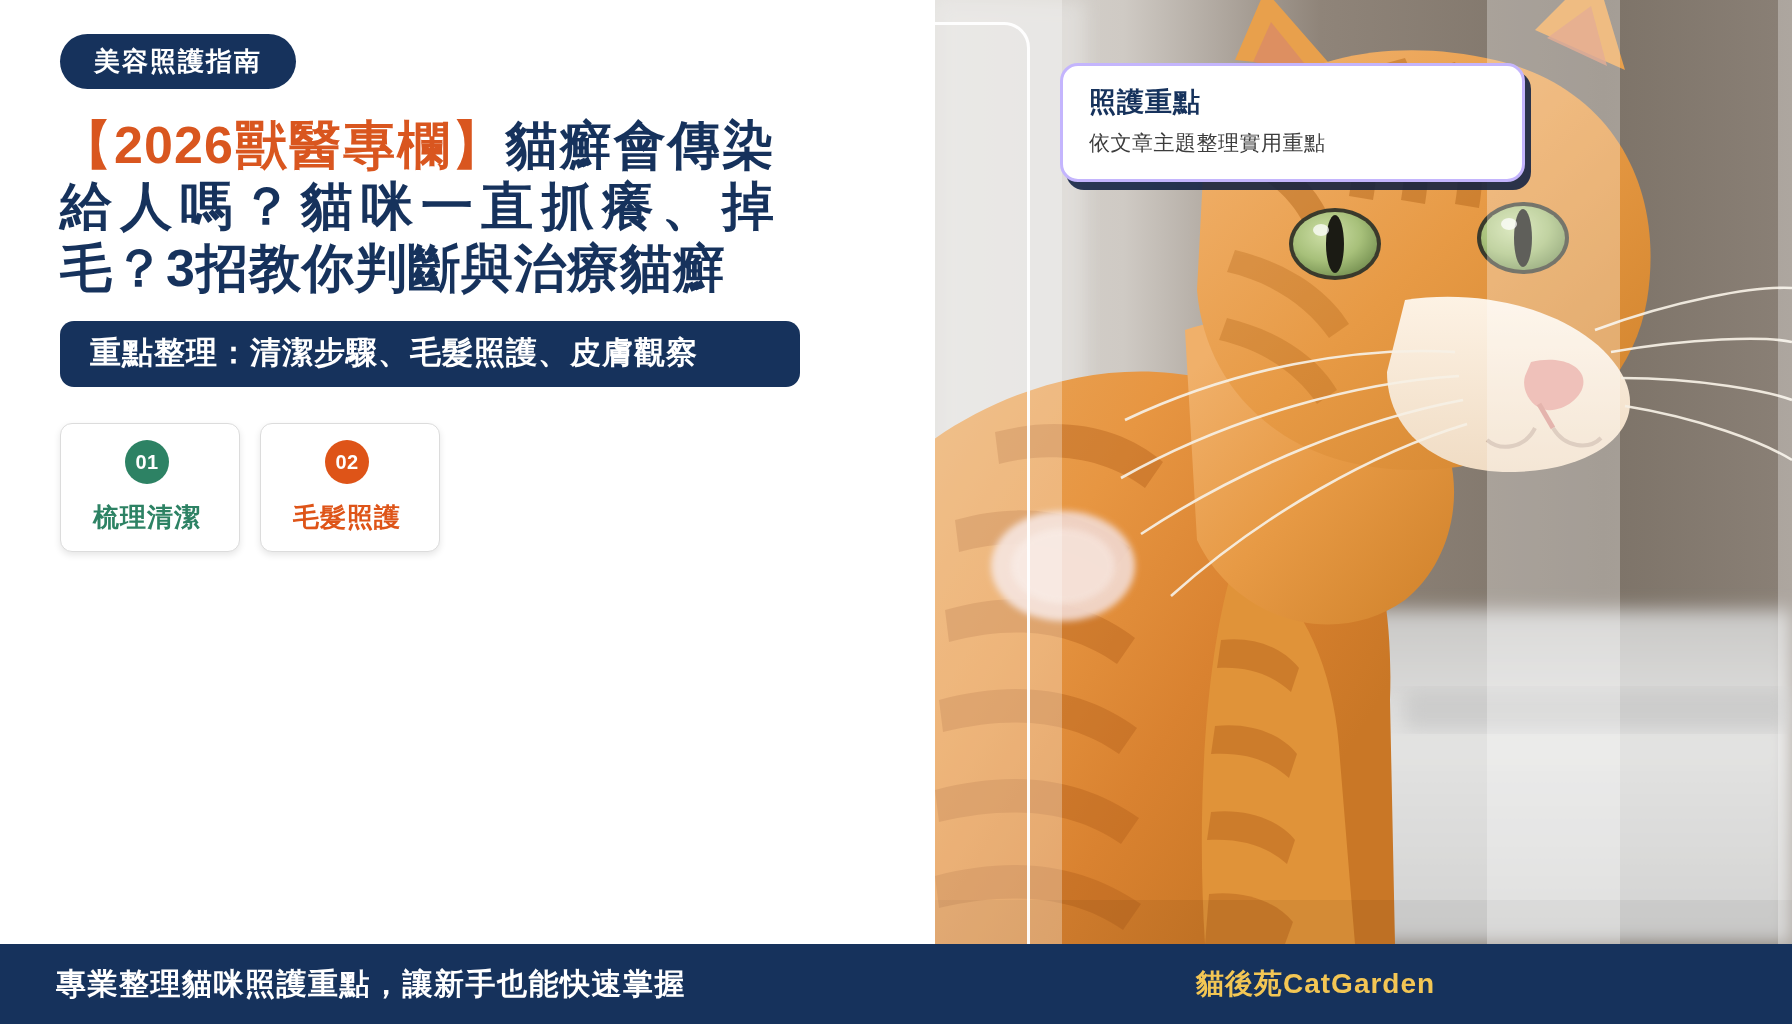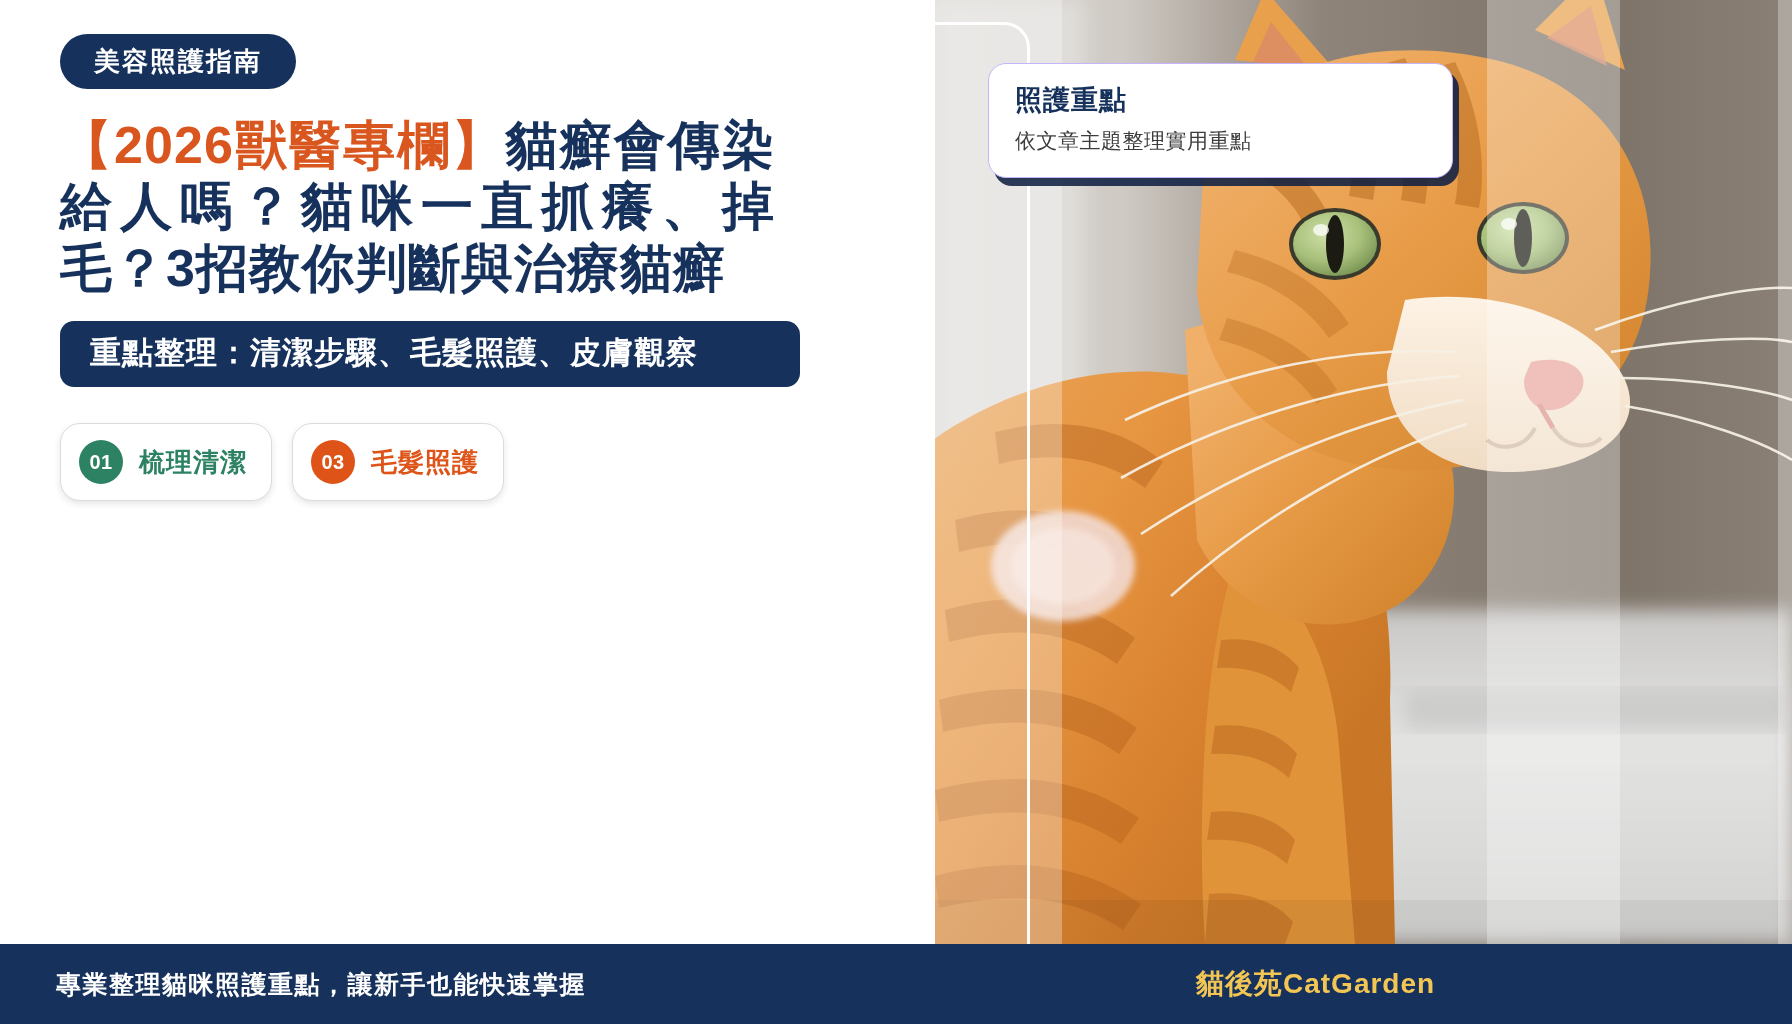--- a/index.html
+++ b/index.html
@@ -75,27 +75,28 @@
   .steps {
     margin-top: 36px;
     display: flex;
     gap: 20px;
     align-items: stretch;
   }
 
   .step-card {
     background: #ffffff;
     border: 1.5px solid #dcdcdc;
-    border-radius: 20px;
+    border-radius: 12px;
     box-shadow: 0 3px 7px rgba(0,0,0,0.10);
     padding: 16px 24px 16px 18px;
     display: flex;
     align-items: center;
     gap: 16px;
     min-width: 180px;
+    flex-direction: column;
   }
 
   .step-num {
     width: 44px;
     height: 44px;
     border-radius: 50%;
     display: flex;
     align-items: center;
     justify-content: center;
     color: #ffffff;
@@ -148,25 +149,25 @@
     width: 1000px;
     height: 1000px;
     border: 3px solid rgba(255,255,255,0.95);
     border-radius: 26px;
     pointer-events: none;
   }
 
   
   .callout {
     position: absolute;
-    left: 988px;
+    left: 1060px;
     top: 63px;
     width: 465px;
     background: #ffffff;
-    border: 1px solid #c4b5fd;
+    border: 3px solid #c4b5fd;
     border-radius: 18px;
     box-shadow: 6px 8px 0 rgba(16,32,66,0.88);
     padding: 20px 28px 22px 26px;
     z-index: 6;
   }
   .callout-title {
     color: #16325c;
     font-size: 27px;
     font-weight: bold;
     letter-spacing: 1px;
@@ -187,21 +188,21 @@
     bottom: 0;
     width: 1792px;
     height: 80px;
     background: #16325c;
     display: flex;
     align-items: center;
     z-index: 8;
   }
   .footer-left {
     color: #ffffff;
-    font-size: 25px;
+    font-size: 30px;
     font-weight: bold;
     letter-spacing: 1.5px;
     margin-left: 56px;
   }
   .footer-brand {
     color: #f5c košt;
     font-size: 28px;
     font-weight: bold;
     letter-spacing: 1px;
     position: absolute;
@@ -226,21 +227,21 @@
 
     <div class="steps">
 
       <div class="step-card">
         <span class="step-num green">01</span>
         <span class="step-label green">梳理清潔</span>
       </div>
 
 
       <div class="step-card">
-        <span class="step-num orange">03</span>
+        <span class="step-num orange">02</span>
         <span class="step-label orange">毛髮照護</span>
       </div>
 
     </div>
   </div>
 
   <div class="image-panel">
     <svg class="cat-art" viewBox="0 0 857 944" preserveAspectRatio="xMidYMid slice">
       <defs>
         <linearGradient id="bgWall" x1="0" y1="0" x2="1" y2="0">

